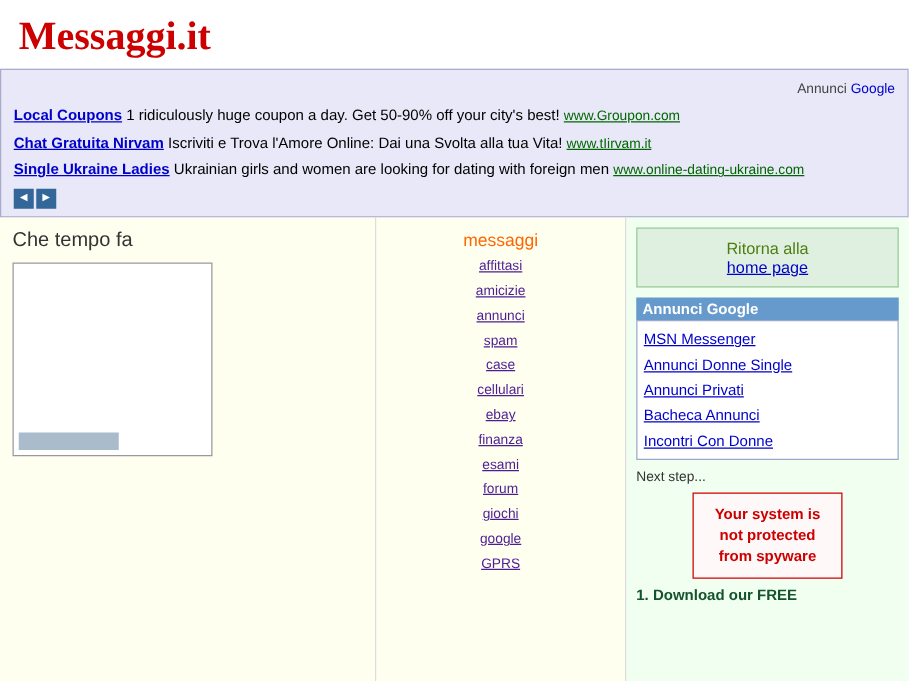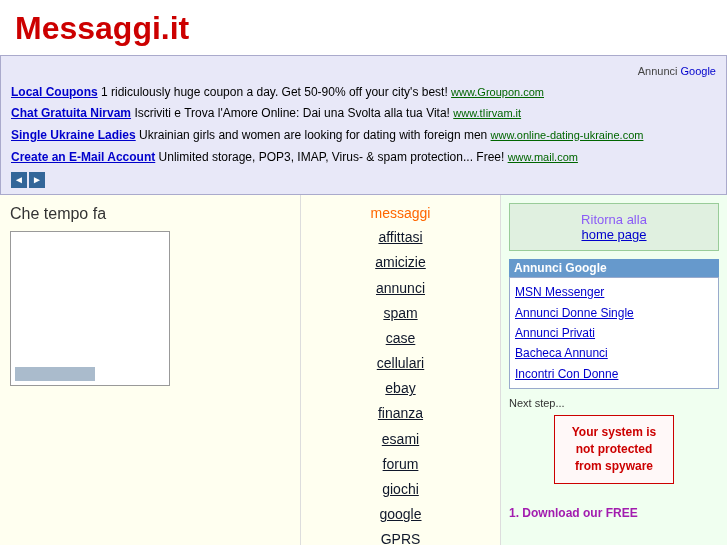--- a/index.html
+++ b/index.html
@@ -1,18 +1,18 @@
 <!DOCTYPE html>
 <html><head>
   <meta charset="utf-8">
   <style>
     * { margin: 0; padding: 0; box-sizing: border-box; }
     body { font-family: Arial, sans-serif; font-size: 13px; background: #fff; width: 727px; }
 
-    #header { padding: 10px 31px 8px 15px; }
+    #header { padding: 10px 31px 8px 15px; font-family: Liberation Serif, serif; }
     #header h1 { font-size: 32px; color: #cc0000; font-weight: bold; }
 
     #ad-banner {
       background: #e8e8f8;
       border: 1px solid #aaaacc;
       padding: 6px 10px;
       margin: 0 0 0 0;
       font-size: 12px;
       line-height: 1.8;
     }
@@ -82,42 +82,42 @@
       text-align: center;
       border-left: 1px solid #ddd;
     }
     #center-panel .panel-title {
       color: #ff6600;
       font-size: 14px;
       margin-bottom: 4px;
     }
     #center-panel a {
       display: block;
-      color: #0f172a;
+      color: #4c1d95;
       text-decoration: underline;
-      font-size: 14px;
+      font-size: 11px;
       line-height: 1.8;
       cursor: pointer;
     }
 
     #right-panel {
       width: 227px;
       padding: 8px;
       background: #f0fff0;
       border-left: 1px solid #ddd;
     }
 
     .ritorna-box {
       background: #e0f0e0;
       border: 1px solid #99cc99;
       padding: 8px;
       text-align: center;
       margin-bottom: 8px;
     }
-    .ritorna-box .label { font-size: 13px; color: #8b5cf6; }
+    .ritorna-box .label { font-size: 13px; color: #4d7c0f; }
     .ritorna-box .home-link { color: #00c; text-decoration: underline; font-size: 13px; cursor: pointer; }
 
     .annunci-section {
       margin-bottom: 8px;
     }
     .annunci-header {
       background: #6699cc;
       color: #fff;
       font-size: 12px;
       padding: 2px 5px;
@@ -146,27 +146,27 @@
 
     .spyware-warning-box {
       border: 1px solid #cc0000;
       background: #fff8f8;
       padding: 8px;
       font-size: 12px;
       color: #cc0000;
       font-weight: bold;
       text-align: center;
       width: 120px;
-      margin: 0 auto 22px auto;
+      margin: 0 auto 6px auto;
       line-height: 1.4;
     }
 
     .download-text {
       font-size: 12px;
-      color: #a21caf;
+      color: #14532d;
       margin-top: 4px;
     }
     .download-text span { font-weight: bold; }
 
     .clearfix::after { content: ''; display: block; clear: both; }
   </style>
 </head>
 <body>
 
 <div id="header">
@@ -186,25 +186,20 @@
   </div>
   <div>
     <a class="ad-link-main">Chat Gratuita Nirvam</a>
     <span> Iscriviti e Trova l'Amore Online: Dai una Svolta alla tua Vita! </span>
     <a class="ad-url">www.tIirvam.it</a>
   </div>
   <div>
     <a class="ad-link-main">Single Ukraine Ladies</a>
     <span> Ukrainian girls and women are looking for dating with foreign men </span>
     <a class="ad-url">www.online-dating-ukraine.com</a>
-  </div>
-  <div>
-    <a class="ad-link-main">Create an E-Mail Account</a>
-    <span> Unlimited storage, POP3, IMAP, Virus- &amp; spam protection... Free! </span>
-    <a class="ad-url">www.mail.com</a>
   </div>
   <div id="nav-arrows">
     <div class="nav-arrow">◄</div>
     <div class="nav-arrow">►</div>
   </div>
 </div>
 
 <div id="main-content">
 
   <div id="left-panel">

